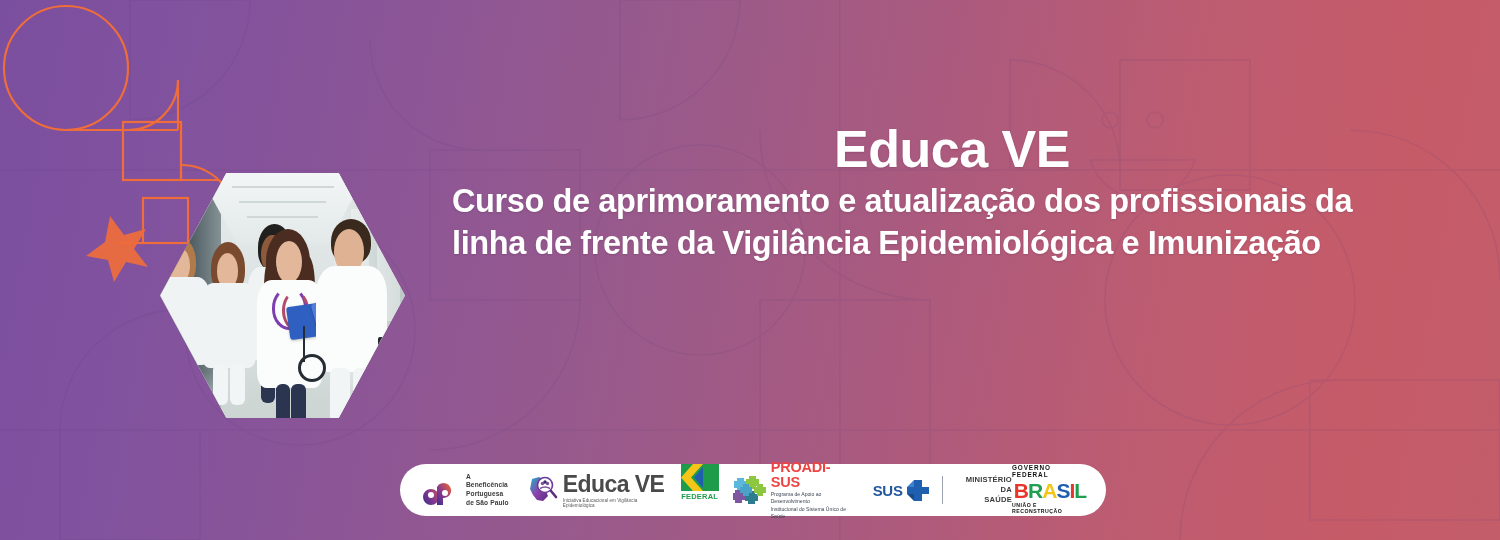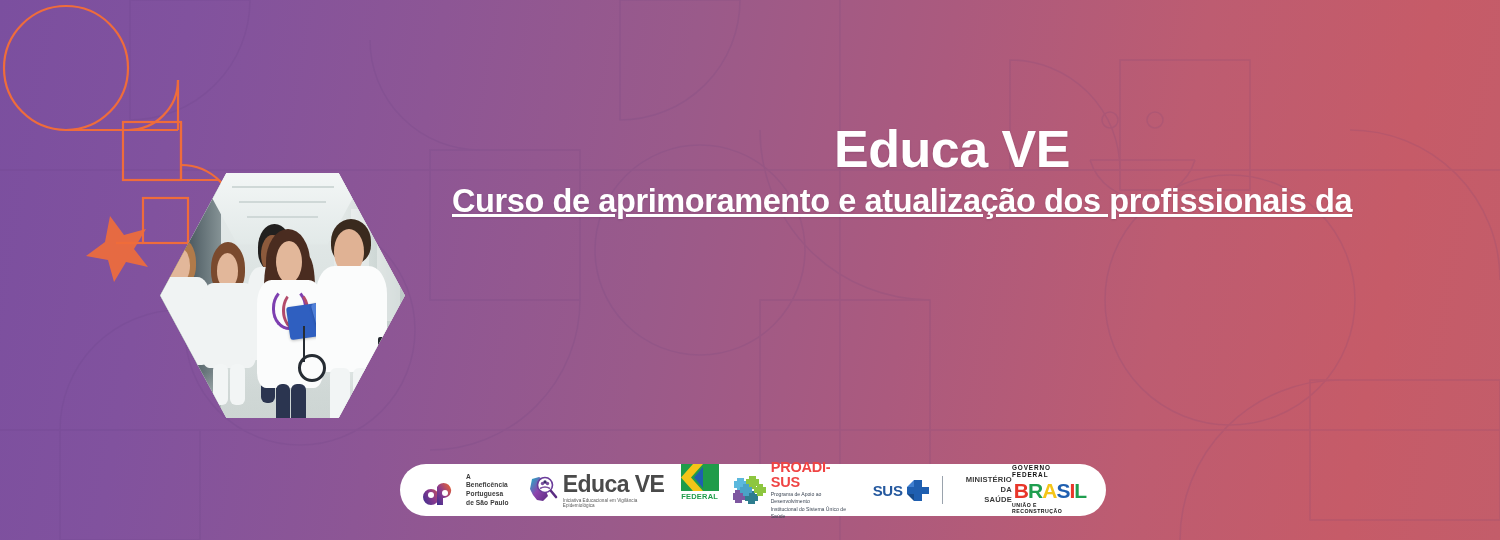--- a/index.html
+++ b/index.html
@@ -71,21 +71,21 @@
   .headline {
     color:#ffffff; font-weight:bold; font-size:52px; letter-spacing:-.5px;
     text-align:center; line-height:1.06; margin-bottom:4px;
     text-shadow:0 1px 2px rgba(60,20,50,.18);
   }
   .subhead {
     color:#ffffff; font-weight:bold; font-size:32.5px; line-height:1.28;
     text-align:left; letter-spacing:-.4px;
     text-shadow:0 1px 2px rgba(60,20,50,.18);
   }
-  .subhead div { white-space:nowrap;text-decoration:underline; }
+  .subhead div { white-space:nowrap; }
 
   
   .logo-bar {
     position:absolute; left:400px; top:464px; width:706px; height:52px;
     background:#ffffff; border-radius:26px;
     display:flex; align-items:center; justify-content:flex-start;
     padding:0 18px; gap:0px;
   }
   .logo-cell { display:flex; align-items:center; height:100%; }
 
@@ -243,20 +243,21 @@
 
       <div class="steth-ring" style="left:56%;top:73%;width:11%;height:11%;"></div>
       <div style="position:absolute;left:58%;top:62%;width:2.5px;height:14%;background:#262c33;"></div>
     </div>
   </div>
 
   <div class="text-wrap">
     <div class="headline">Educa VE</div>
     <div class="subhead">
       <div>Curso de aprimoramento e atualização dos profissionais da</div>
+      <div>linha de frente da Vigilância Epidemiológica e Imunização</div>
     </div>
   </div>
 
   <div class="logo-bar">
 
     <div class="logo-cell" style="margin-right:14px;">
       <div class="bp-mark">
         <svg viewBox="0 0 40 30" width="40" height="30">
           <defs>
             <linearGradient id="bpg" x1="0" y1="1" x2="1" y2="0">

